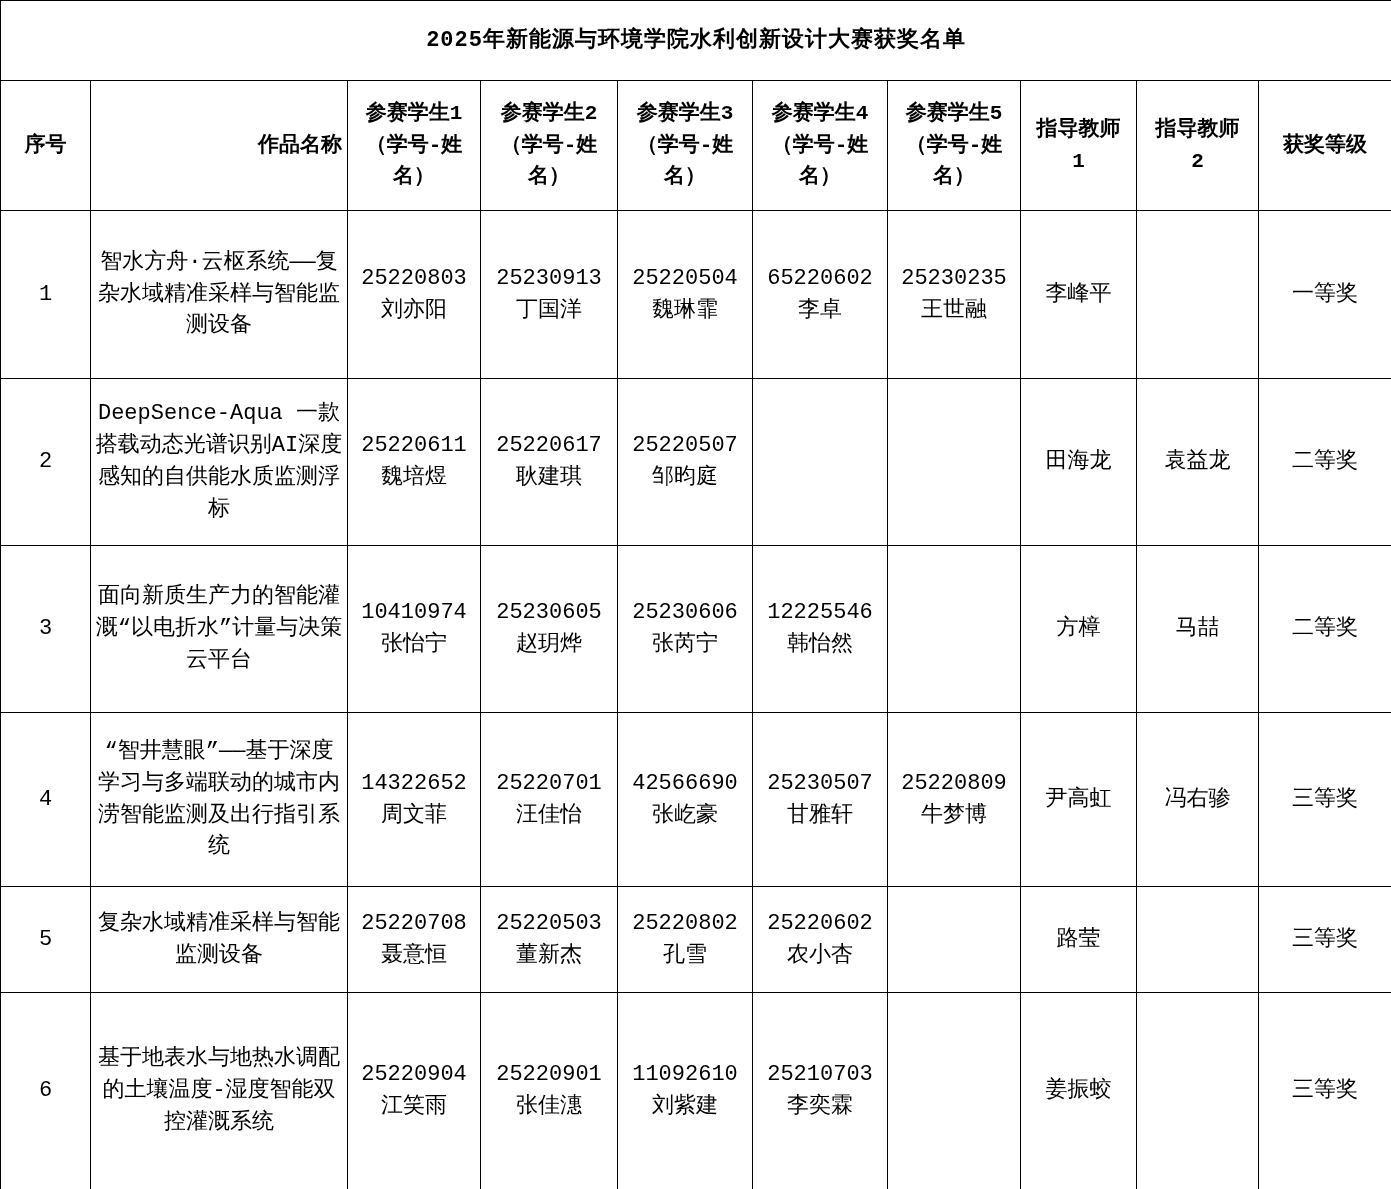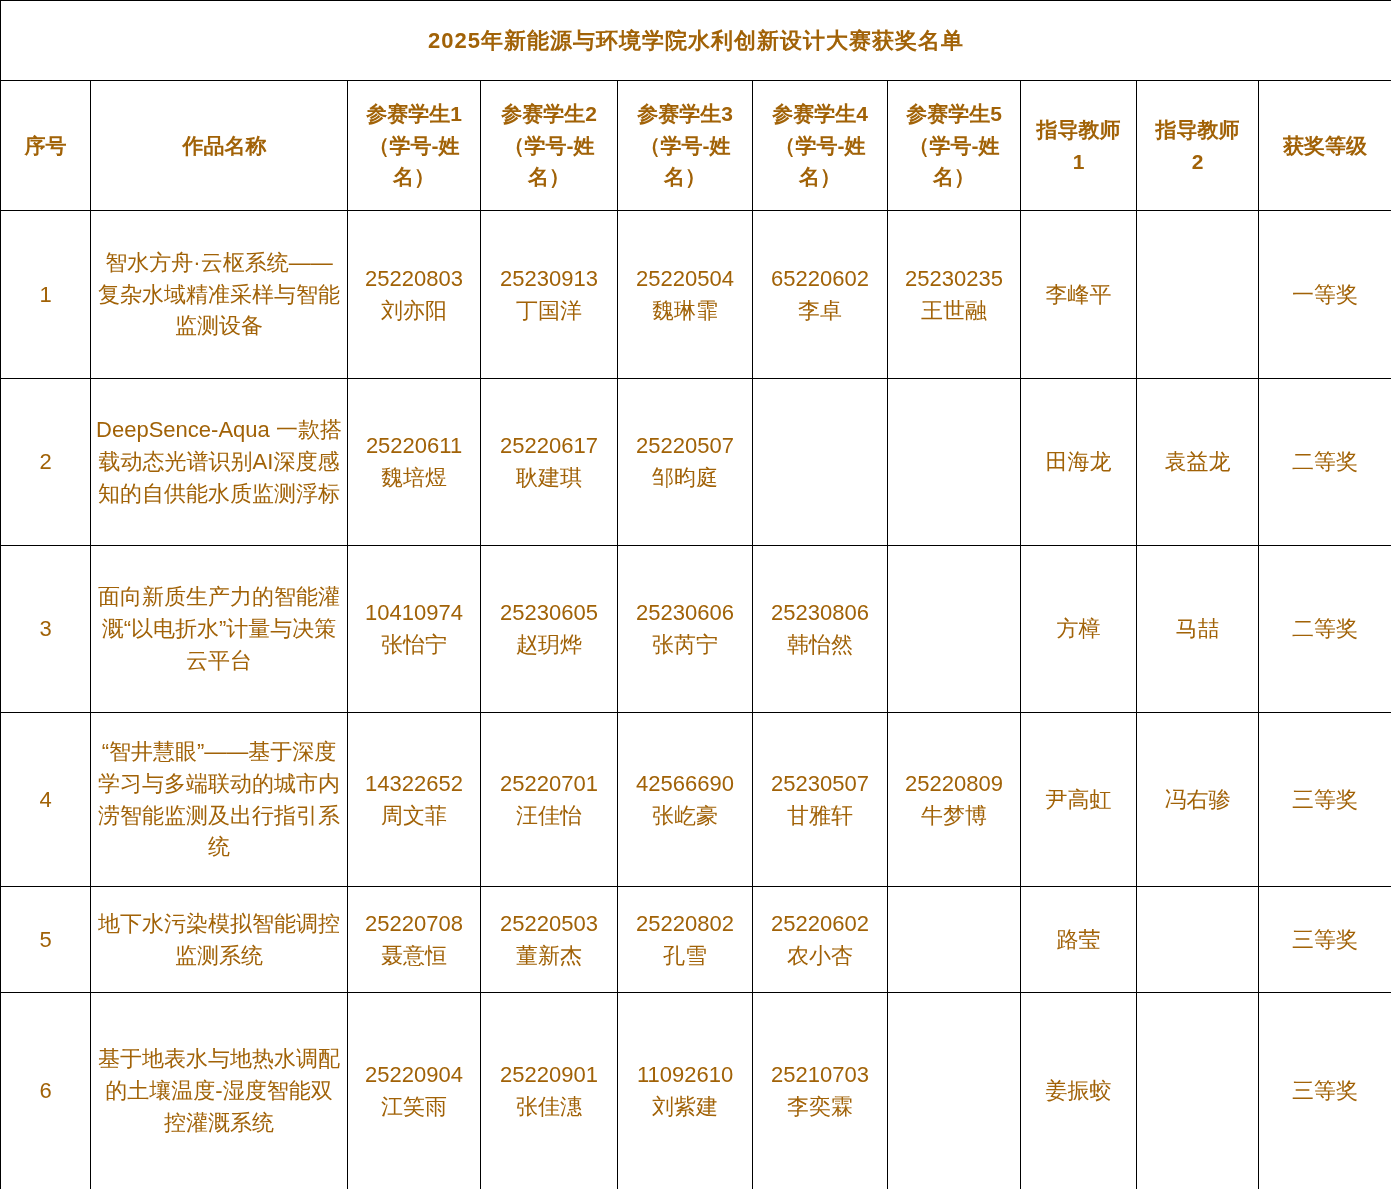--- a/index.html
+++ b/index.html
@@ -2,22 +2,22 @@
 <html><head>
 <meta charset="utf-8">
 <style>
   html, body { margin: 0; padding: 0; background: #ffffff; }
   body { width: 1391px; }
   * { box-sizing: border-box; }
   table.award-table {
     border-collapse: collapse;
     table-layout: fixed;
     width: 1391px;
-    font-family: Liberation Sans, sans-serif;
-    color: #a16207;
+    font-family: Liberation Mono, monospace;
+    color: #000000;
   }
   table.award-table td {
     border: 1px solid #000;
     text-align: center;
     vertical-align: middle;
     font-size: 22px;
     line-height: 1.45;
     white-space: pre-line;
     padding: 2px 4px;
     overflow: hidden;
@@ -59,21 +59,21 @@
       <col style="width:133px">
   </colgroup>
 
   <tbody>
       <tr style="height:80px">
     <td colspan="10" class="title-cell">2025年新能源与环境学院水利创新设计大赛获奖名单</td>
   </tr>
 
   <tr class="header-row" style="height:130px">
     <td>序号</td>
-    <td style="text-align:center;padding-left:16px;">作品名称</td>
+    <td style="text-align:right;padding-left:16px;">作品名称</td>
     <td>参赛学生1（学号-姓名）</td>
     <td>参赛学生2（学号-姓名）</td>
     <td>参赛学生3（学号-姓名）</td>
     <td>参赛学生4（学号-姓名）</td>
     <td>参赛学生5（学号-姓名）</td>
     <td>指导教师
 1</td>
     <td>指导教师
 2</td>
     <td>获奖等级</td>
@@ -115,21 +115,21 @@
 
   <tr style="height:167px">
     <td class="num-cell">3</td>
     <td class="work-cell">面向新质生产力的智能灌溉“以电折水”计量与决策云平台</td>
     <td>10410974
 张怡宁</td>
     <td>25230605
 赵玥烨</td>
     <td>25230606
 张芮宁</td>
-    <td>25230806
+    <td>12225546
 韩怡然</td>
     <td></td>
     <td>方樟</td>
     <td>马喆</td>
     <td>二等奖</td>
   </tr>
 
   <tr style="height:174px">
     <td class="num-cell">4</td>
     <td class="work-cell">“智井慧眼”——基于深度学习与多端联动的城市内涝智能监测及出行指引系统</td>
@@ -143,21 +143,21 @@
 甘雅轩</td>
     <td>25220809
 牛梦博</td>
     <td>尹高虹</td>
     <td>冯右骖</td>
     <td>三等奖</td>
   </tr>
 
   <tr style="height:106px">
     <td class="num-cell">5</td>
-    <td class="work-cell">地下水污染模拟智能调控监测系统</td>
+    <td class="work-cell">复杂水域精准采样与智能监测设备</td>
     <td>25220708
 聂意恒</td>
     <td>25220503
 董新杰</td>
     <td>25220802
 孔雪</td>
     <td>25220602
 农小杏</td>
     <td></td>
     <td>路莹</td>

